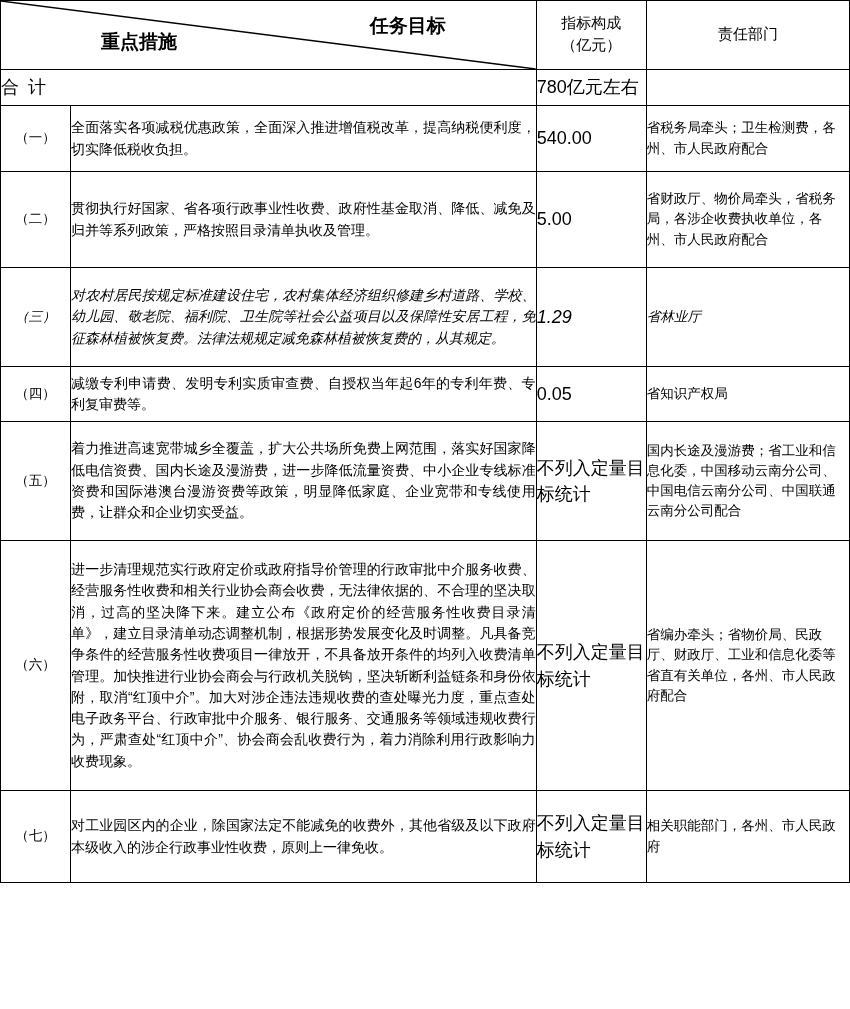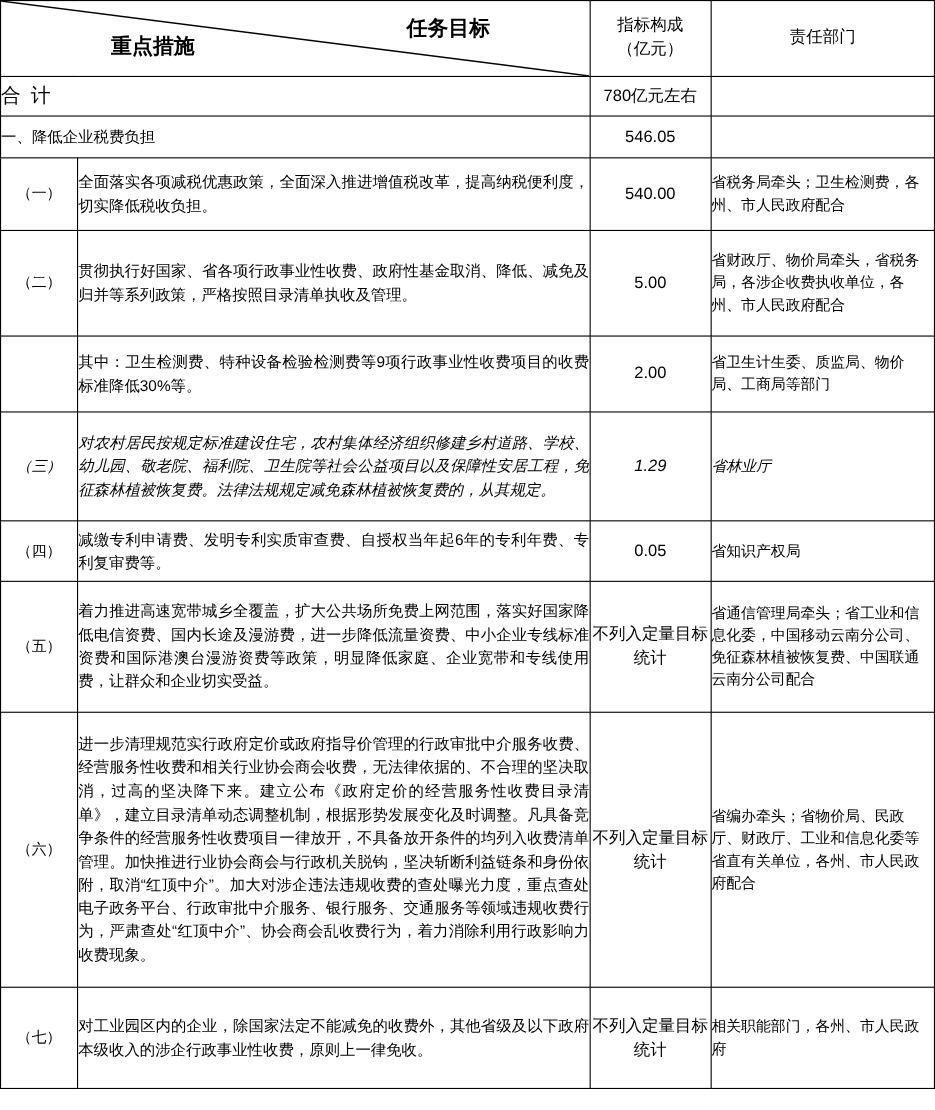--- a/index.html
+++ b/index.html
@@ -100,22 +100,21 @@
     letter-spacing: 0px;
   }
   .cell-task {
     font-size: 14px;
     line-height: 1.52;
     padding: 5px 7px 5px 7px;
     text-align: justify;
     text-justify: inter-ideograph;
   }
   .cell-idx {
-    text-align: center;
-    font-size: 15px;
+    font-size: 18px;
     line-height: 1.45;
     padding: 3px 2px;
     margin-top: 40px;
   }
   .cell-dept {
     font-size: 13.5px;
     line-height: 1.5;
     padding: 4px 5px;
     text-align: left;
   }
@@ -175,66 +174,55 @@
         </td>
         <td class="hdr-plain">责任部门</td>
       </tr>
 
       <tr class="r-total">
         <td colspan="2" class="cell-total">合  计</td>
         <td class="cell-idx num-mono">780亿元左右</td>
         <td class="cell-dept"></td>
       </tr>
 
-      <tr class="r-section">
-        <td colspan="2" class="cell-section">一、降低企业税费负担</td>
-        <td class="cell-idx num-mono">546.05</td>
-        <td class="cell-dept"></td>
-      </tr>
 
       <tr class="r-1">
         <td class="cell-no">（一）</td>
         <td class="cell-task">全面落实各项减税优惠政策，全面深入推进增值税改革，提高纳税便利度，切实降低税收负担。</td>
         <td class="cell-idx num-mono">540.00</td>
         <td class="cell-dept">省税务局牵头；卫生检测费，各州、市人民政府配合</td>
       </tr>
 
       <tr class="r-2">
         <td class="cell-no">（二）</td>
         <td class="cell-task">贯彻执行好国家、省各项行政事业性收费、政府性基金取消、降低、减免及归并等系列政策，严格按照目录清单执收及管理。</td>
         <td class="cell-idx num-mono">5.00</td>
         <td class="cell-dept">省财政厅、物价局牵头，省税务局，各涉企收费执收单位，各州、市人民政府配合</td>
       </tr>
 
-      <tr class="r-3">
-        <td class="cell-no"></td>
-        <td class="cell-task">其中：卫生检测费、特种设备检验检测费等9项行政事业性收费项目的收费标准降低30%等。</td>
-        <td class="cell-idx num-mono">2.00</td>
-        <td class="cell-dept">省卫生计生委、质监局、物价局、工商局等部门</td>
-      </tr>
 
       <tr class="r-4">
         <td class="cell-no">（三）</td>
         <td class="cell-task">对农村居民按规定标准建设住宅，农村集体经济组织修建乡村道路、学校、幼儿园、敬老院、福利院、卫生院等社会公益项目以及保障性安居工程，免征森林植被恢复费。法律法规规定减免森林植被恢复费的，从其规定。</td>
         <td class="cell-idx num-mono">1.29</td>
         <td class="cell-dept">省林业厅</td>
       </tr>
 
       <tr class="r-5">
         <td class="cell-no">（四）</td>
         <td class="cell-task">减缴专利申请费、发明专利实质审查费、自授权当年起6年的专利年费、专利复审费等。</td>
         <td class="cell-idx num-mono">0.05</td>
         <td class="cell-dept">省知识产权局</td>
       </tr>
 
       <tr class="r-6">
         <td class="cell-no">（五）</td>
         <td class="cell-task">着力推进高速宽带城乡全覆盖，扩大公共场所免费上网范围，落实好国家降低电信资费、国内长途及漫游费，进一步降低流量资费、中小企业专线标准资费和国际港澳台漫游资费等政策，明显降低家庭、企业宽带和专线使用费，让群众和企业切实受益。</td>
         <td class="cell-idx">不列入定量目标统计</td>
-        <td class="cell-dept">省通信管理局牵头；省工业和信息化委，中国移动云南分公司、免征森林植被恢复费、中国联通云南分公司配合</td>
+        <td class="cell-dept">国内长途及漫游费；省工业和信息化委，中国移动云南分公司、中国电信云南分公司、中国联通云南分公司配合</td>
       </tr>
 
       <tr class="r-7">
         <td class="cell-no">（六）</td>
         <td class="cell-task">进一步清理规范实行政府定价或政府指导价管理的行政审批中介服务收费、经营服务性收费和相关行业协会商会收费，无法律依据的、不合理的坚决取消，过高的坚决降下来。建立公布《政府定价的经营服务性收费目录清单》，建立目录清单动态调整机制，根据形势发展变化及时调整。凡具备竞争条件的经营服务性收费项目一律放开，不具备放开条件的均列入收费清单管理。加快推进行业协会商会与行政机关脱钩，坚决斩断利益链条和身份依附，取消“红顶中介”。加大对涉企违法违规收费的查处曝光力度，重点查处电子政务平台、行政审批中介服务、银行服务、交通服务等领域违规收费行为，严肃查处“红顶中介”、协会商会乱收费行为，着力消除利用行政影响力收费现象。</td>
         <td class="cell-idx">不列入定量目标统计</td>
         <td class="cell-dept">省编办牵头；省物价局、民政厅、财政厅、工业和信息化委等省直有关单位，各州、市人民政府配合</td>
       </tr>
 
       <tr class="r-8">

